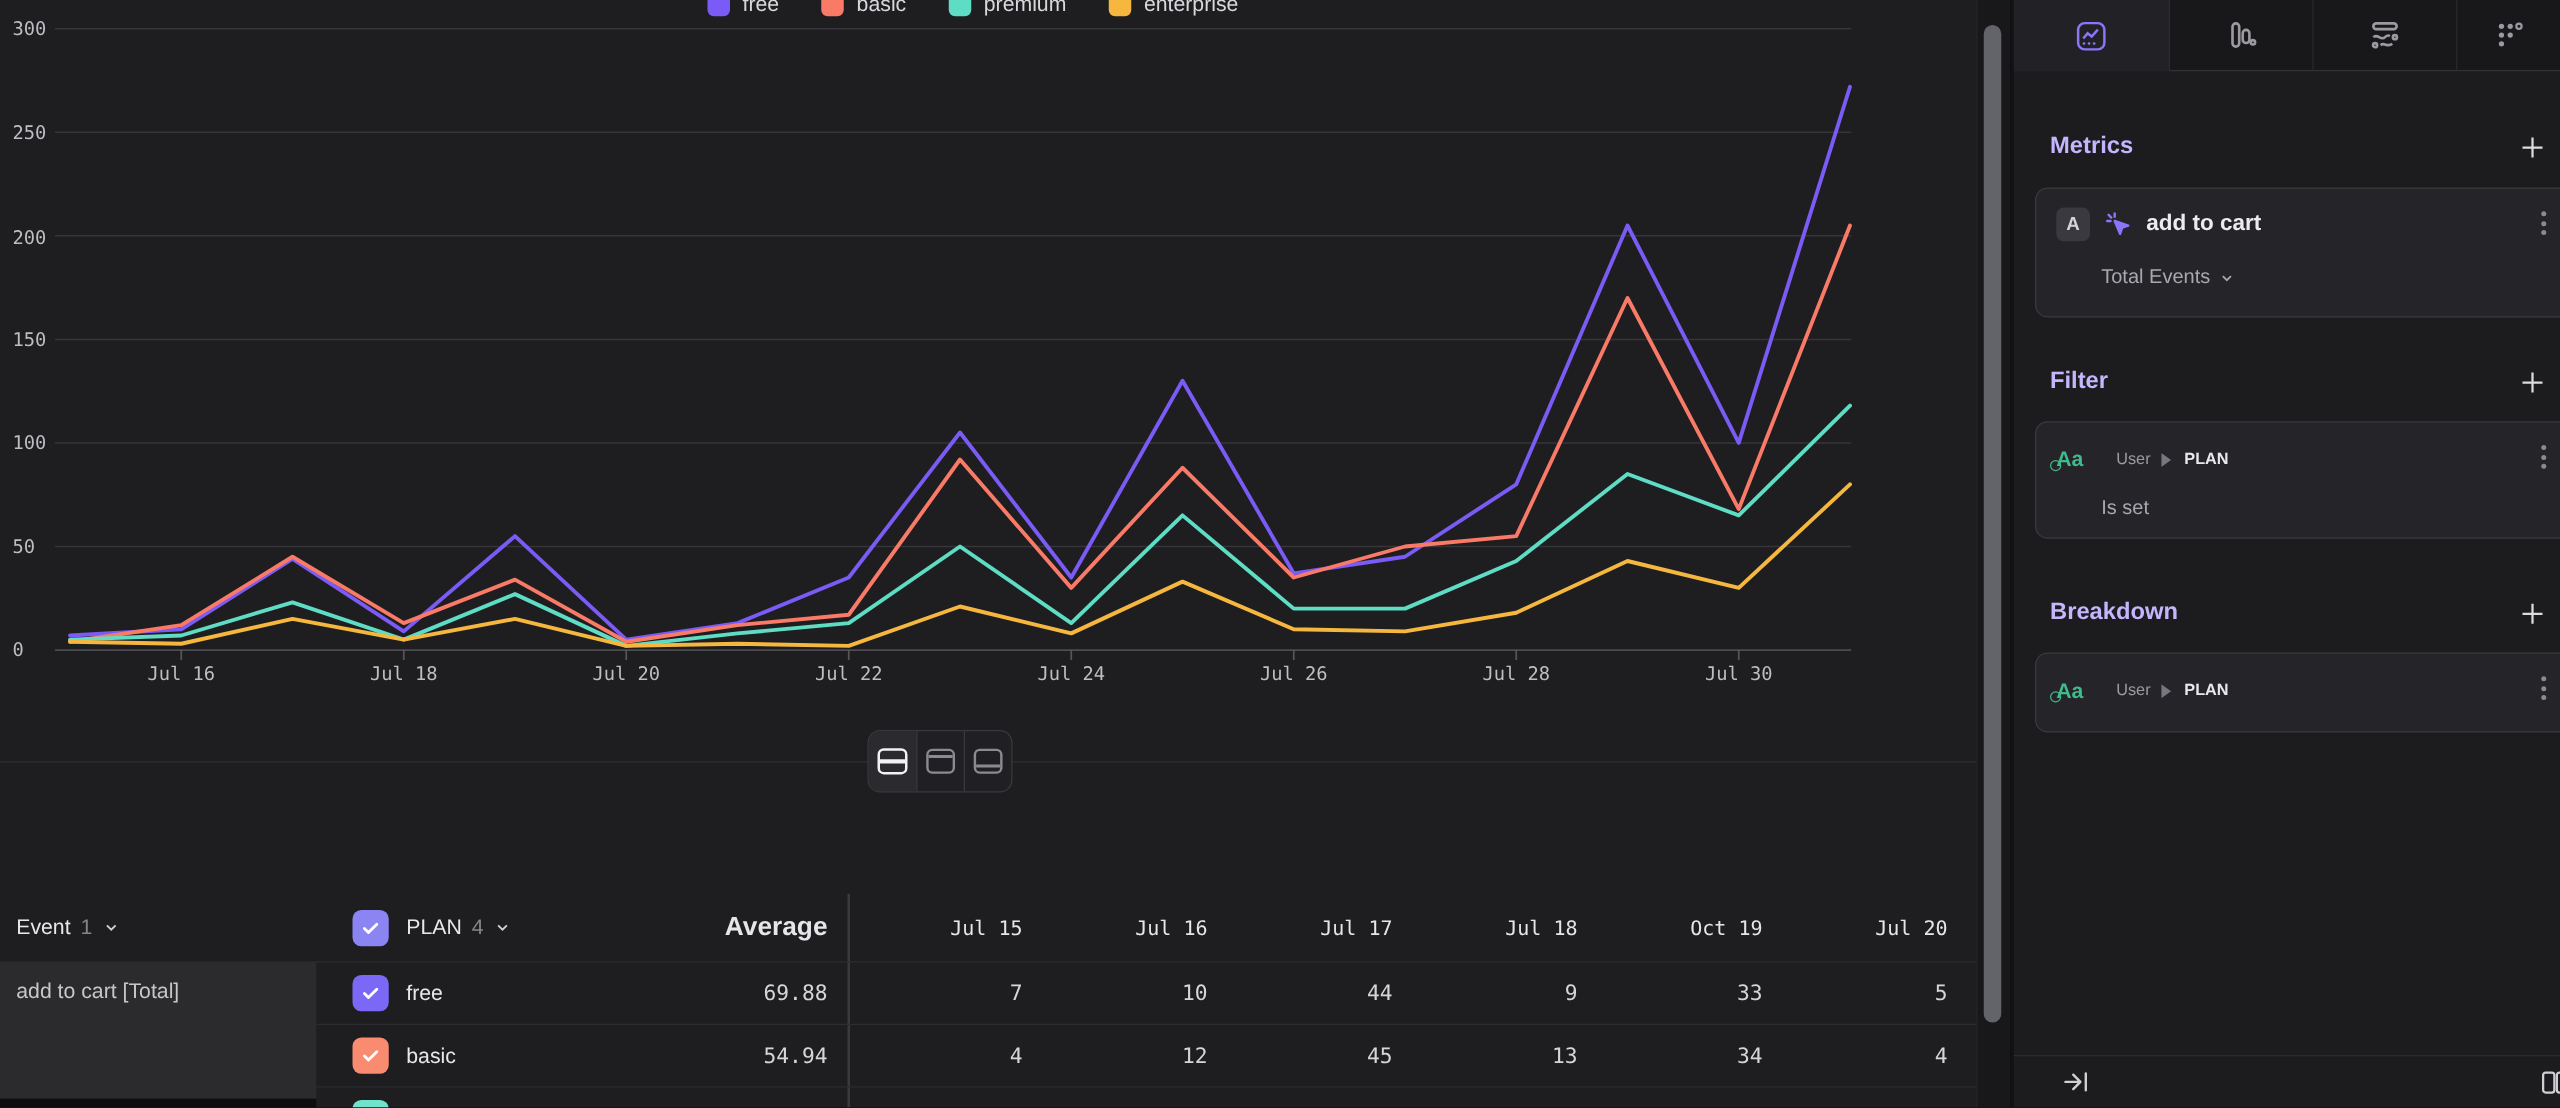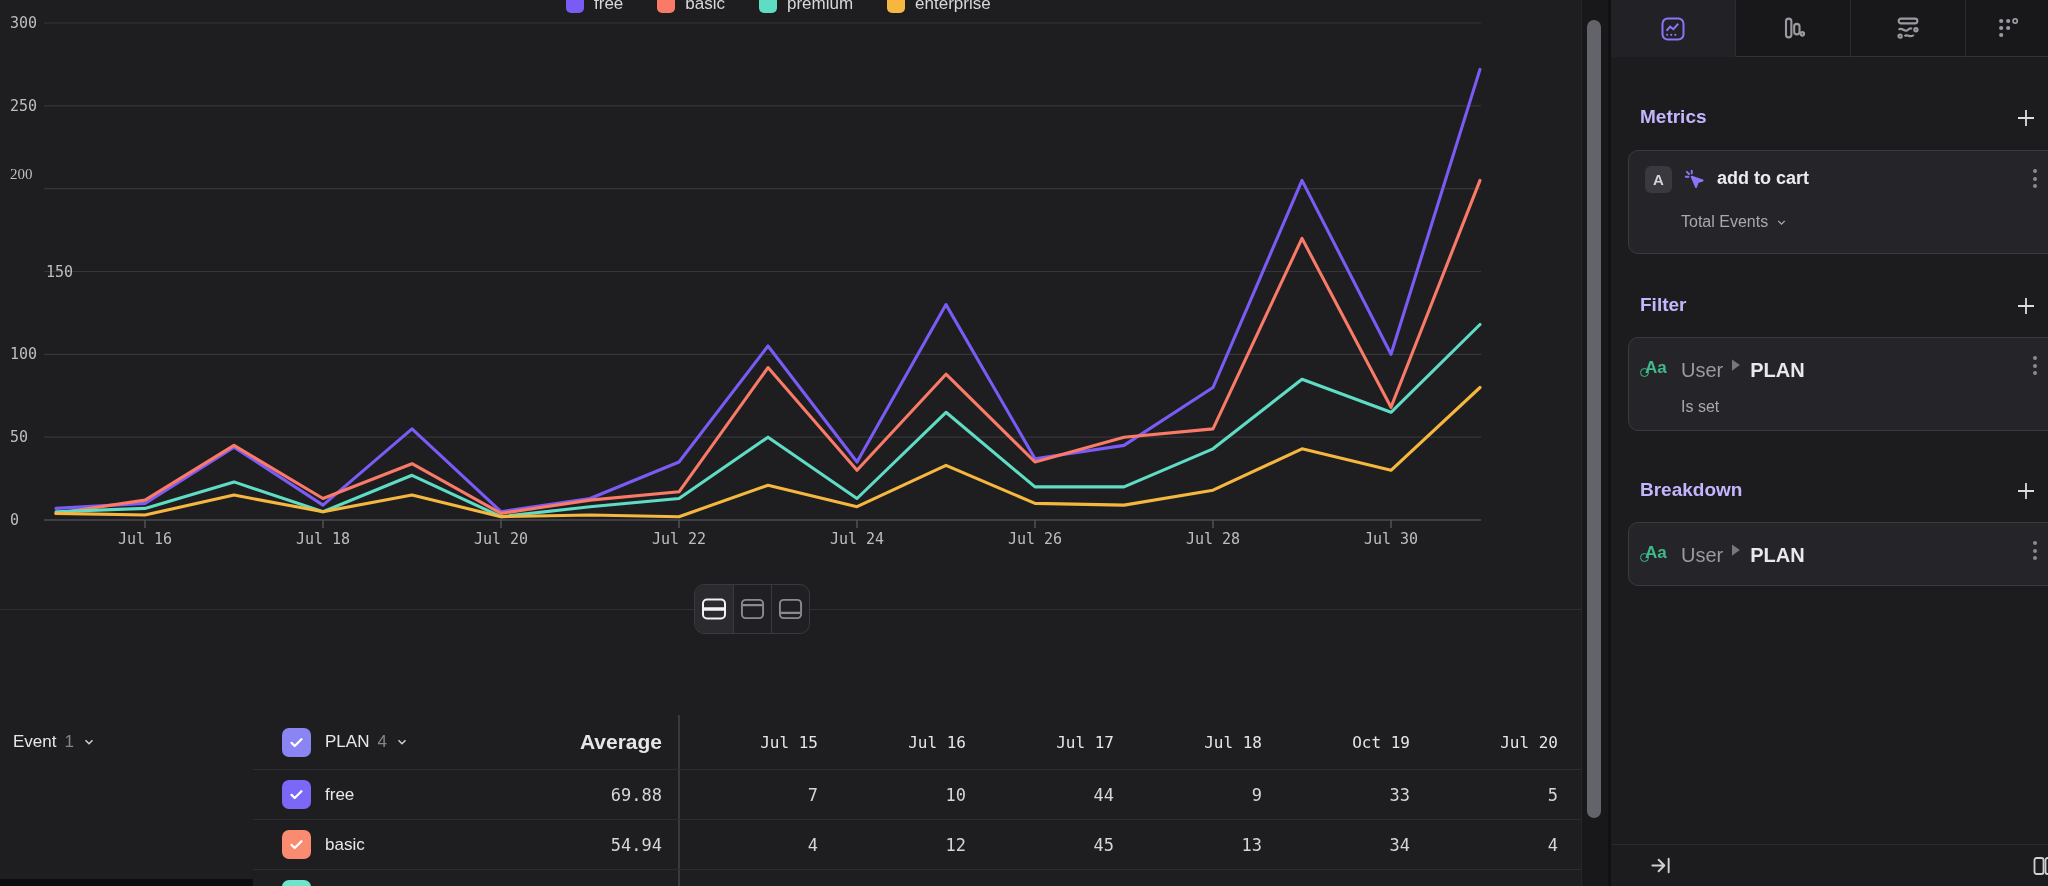--- a/index.html
+++ b/index.html
@@ -56,21 +56,21 @@
   .plus-btn{position:absolute;right:10px;color:#dcdcdf;cursor:pointer;display:flex;}
   .card{position:absolute;left:17px;right:-12px;background:#252529;border:1.5px solid #3a3a3f;border-radius:10px;box-sizing:border-box;}
   .badge{position:absolute;left:16px;top:15px;width:27px;height:27px;border-radius:6px;background:#39393f;color:#d4d4d9;
     display:flex;align-items:center;justify-content:center;font-size:15px;font-weight:bold;}
   .card-title{position:absolute;left:88px;top:17px;font-size:18px;font-weight:600;color:#ececf0;}
   .card-sub{position:absolute;left:52px;display:flex;align-items:center;gap:7px;font-size:16px;color:#a8a8ae;}
   .kebab{position:absolute;right:22px;top:18px;color:#8a8a90;cursor:pointer;display:flex;flex-direction:column;gap:3.5px;}
   .kebab i{width:4px;height:4px;border-radius:50%;background:#8a8a90;}
   .aa-icon{position:absolute;left:16px;font-weight:bold;font-size:17px;color:#3fba8a;}
   .aa-icon::after{content:"";position:absolute;left:-5px;bottom:1px;width:7px;height:7px;border:1.5px solid #3fba8a;border-radius:50%;}
-  .prop-line{position:absolute;left:52px;display:flex;align-items:flex-start;gap:9px;font-size:20px;}
+  .prop-line{position:absolute;left:64px;display:flex;align-items:flex-end;gap:9px;font-size:13px;}
   .prop-scope{color:#9a9aa0;}
   .prop-name{color:#e9e9ed;font-weight:600;}
   #panel-footer{position:absolute;left:0;bottom:0;width:437px;height:41px;border-top:1px solid #2c2c30;}
   svg{display:block;}
 </style>
 </head>
 <body>
 
 <div id="app">
 
@@ -94,22 +94,22 @@
         <line x1="1391" y1="520" x2="1391" y2="528" stroke="#55555a" stroke-width="1.4"></line>
         <polyline points="56.0,508.4 145.0,503.4 234.0,447.1 323.0,505.1 412.0,428.9 501.0,511.7 590.0,498.5 679.0,462.0 768.0,346.0 857.0,462.0 946.0,304.6 1035.0,458.7 1124.0,445.4 1213.0,387.5 1302.0,180.4 1391.0,354.3 1480.0,69.4" fill="none" stroke="#7b5bf5" stroke-width="3.1" stroke-linejoin="round" stroke-linecap="round"></polyline>
         <polyline points="56.0,513.4 145.0,500.1 234.0,445.4 323.0,498.5 412.0,463.7 501.0,513.4 590.0,500.1 679.0,491.8 768.0,367.6 857.0,470.3 946.0,374.2 1035.0,462.0 1124.0,437.2 1213.0,428.9 1302.0,238.4 1391.0,407.3 1480.0,180.4" fill="none" stroke="#fa7a68" stroke-width="3.1" stroke-linejoin="round" stroke-linecap="round"></polyline>
         <polyline points="56.0,511.7 145.0,508.4 234.0,481.9 323.0,511.7 412.0,475.3 501.0,516.7 590.0,506.7 679.0,498.5 768.0,437.2 857.0,498.5 946.0,412.3 1035.0,486.9 1124.0,486.9 1213.0,448.8 1302.0,379.2 1391.0,412.3 1480.0,324.5" fill="none" stroke="#5fdcc4" stroke-width="3.1" stroke-linejoin="round" stroke-linecap="round"></polyline>
         <polyline points="56.0,513.4 145.0,515.0 234.0,495.1 323.0,511.7 412.0,495.1 501.0,516.7 590.0,515.0 679.0,516.7 768.0,485.2 857.0,506.7 946.0,465.3 1035.0,503.4 1124.0,505.1 1213.0,490.2 1302.0,448.8 1391.0,470.3 1480.0,387.5" fill="none" stroke="#f6b73e" stroke-width="3.1" stroke-linejoin="round" stroke-linecap="round"></polyline>
       </svg>
     <div id="yticks">
         <div class="ytick" style="top: 511px;">0</div>
         <div class="ytick" style="top: 428.167px;">50</div>
         <div class="ytick" style="top: 345.333px;">100</div>
-        <div class="ytick" style="top: 262.5px; margin-left: 36px;">150</div>
-        <div class="ytick" style="top: 166px; font-family: Liberation Serif, serif;">200</div>
+        <div class="ytick" style="top: 262.5px;">150</div>
+        <div class="ytick" style="top: 181px;">200</div>
         <div class="ytick" style="top: 96.8333px;">250</div>
         <div class="ytick" style="top: 14px;">300</div>
       </div>
     <div id="xticks">
         <div class="xtick" style="left: 145px;">Jul 16</div>
         <div class="xtick" style="left: 323px;">Jul 18</div>
         <div class="xtick" style="left: 501px;">Jul 20</div>
         <div class="xtick" style="left: 679px;">Jul 22</div>
         <div class="xtick" style="left: 857px;">Jul 24</div>
         <div class="xtick" style="left: 1035px;">Jul 26</div>
@@ -187,20 +187,21 @@
     <div class="date-h">Jul 15</div>
         <div class="date-h">Jul 16</div>
         <div class="date-h">Jul 17</div>
         <div class="date-h">Jul 18</div>
         <div class="date-h">Oct 19</div>
         <div class="date-h">Jul 20</div>
       </div>
 
     <div id="col-divider"></div>
 
+    <div id="group-cell">add to cart [Total]</div>
     <div id="group-strip"></div>
 
     <div id="tbody">
         <div class="trow">
           <div class="name-cell">
             <span class="checkbox" style="background: rgb(123, 104, 246);">
               <svg width="17" height="17" viewBox="0 0 24 24" fill="none" stroke="#fff" stroke-width="3.2" stroke-linecap="round" stroke-linejoin="round">
                 <path d="M5 12.5l4.5 4.5L19 7.5"></path>
               </svg>
             </span>

